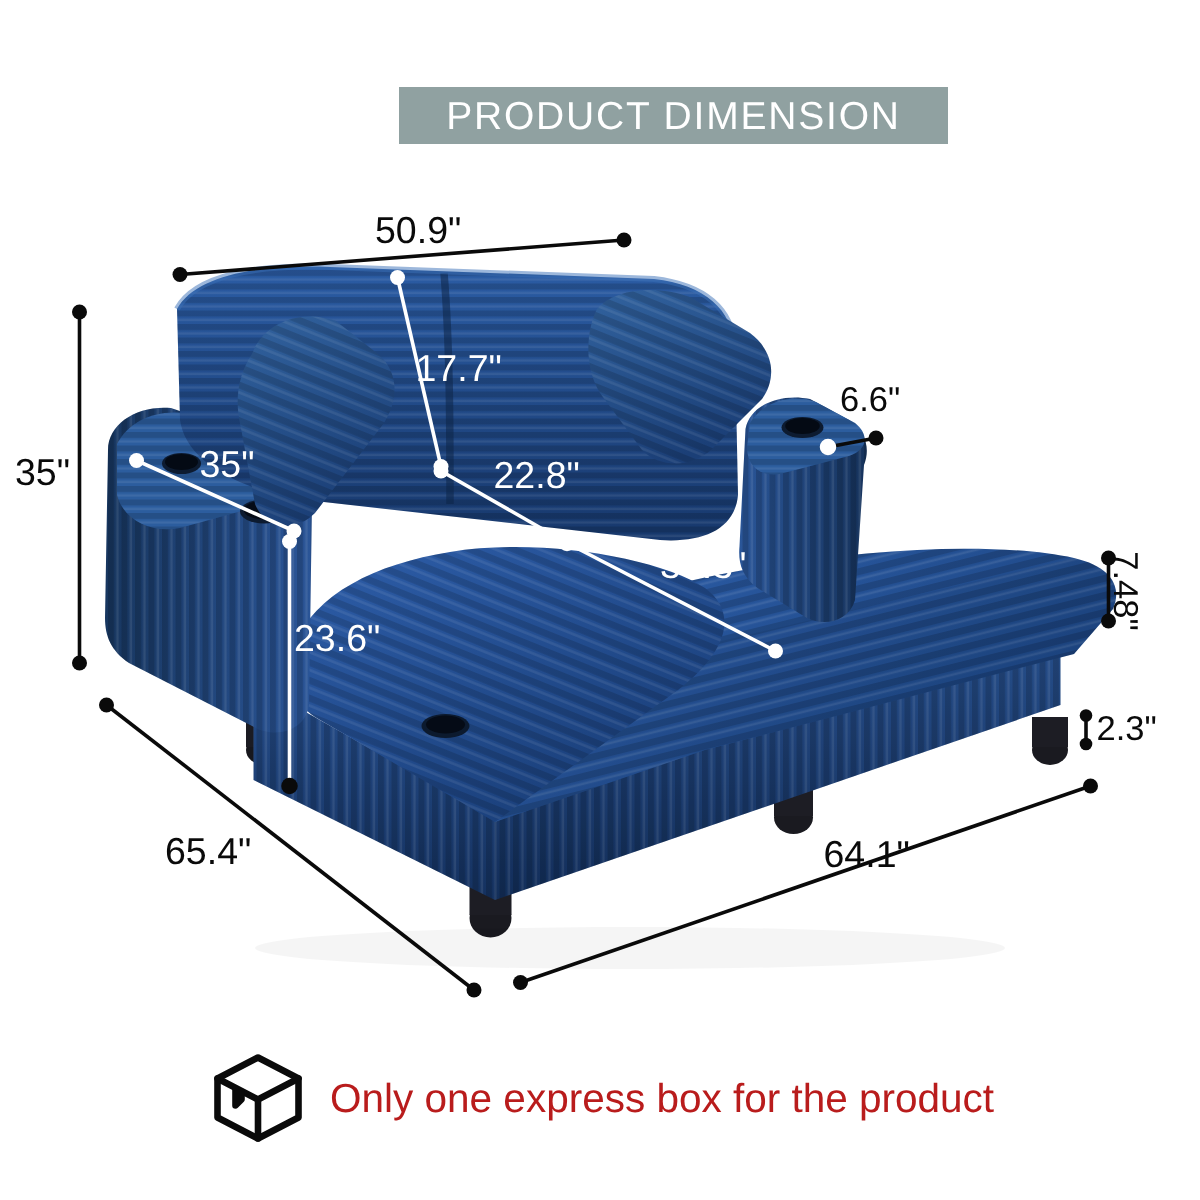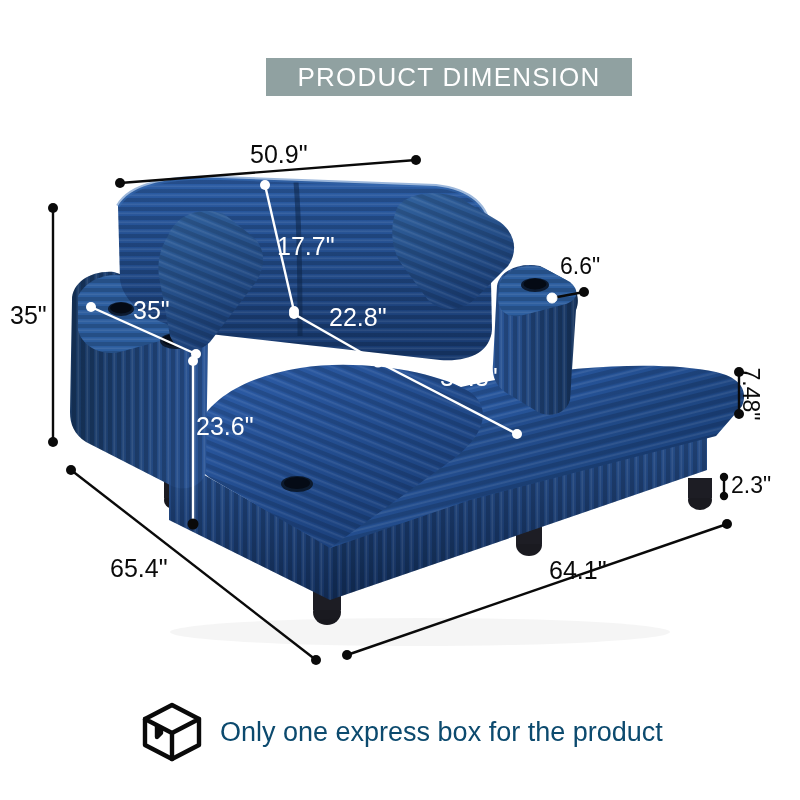--- a/index.html
+++ b/index.html
@@ -24,21 +24,21 @@
        font-family:"Liberation Sans",sans-serif;}
   .dim.black{color:#0a0a0a;}
   .dim.white{color:#ffffff;}
   .dim.small{font-size:23px;}
 
   .rot{transform-origin:center center;}
 
   
   .footer{position:absolute;left:140px;top:698px;width:560px;height:68px;
           display:flex;align-items:center;gap:16px;}
-  .footer-text{font-size:27px;color:#0c4a6e;white-space:nowrap;
+  .footer-text{font-size:27px;color:#b91c1c;white-space:nowrap;
                font-family:"Liberation Sans",sans-serif;}
   .box-ico{width:64px;height:62px;display:block;flex:0 0 auto;}
 </style>
 </head>
 <body>
 
 <div id="stage">
 
   <div class="banner">
     <span class="banner-text">PRODUCT DIMENSION</span>

